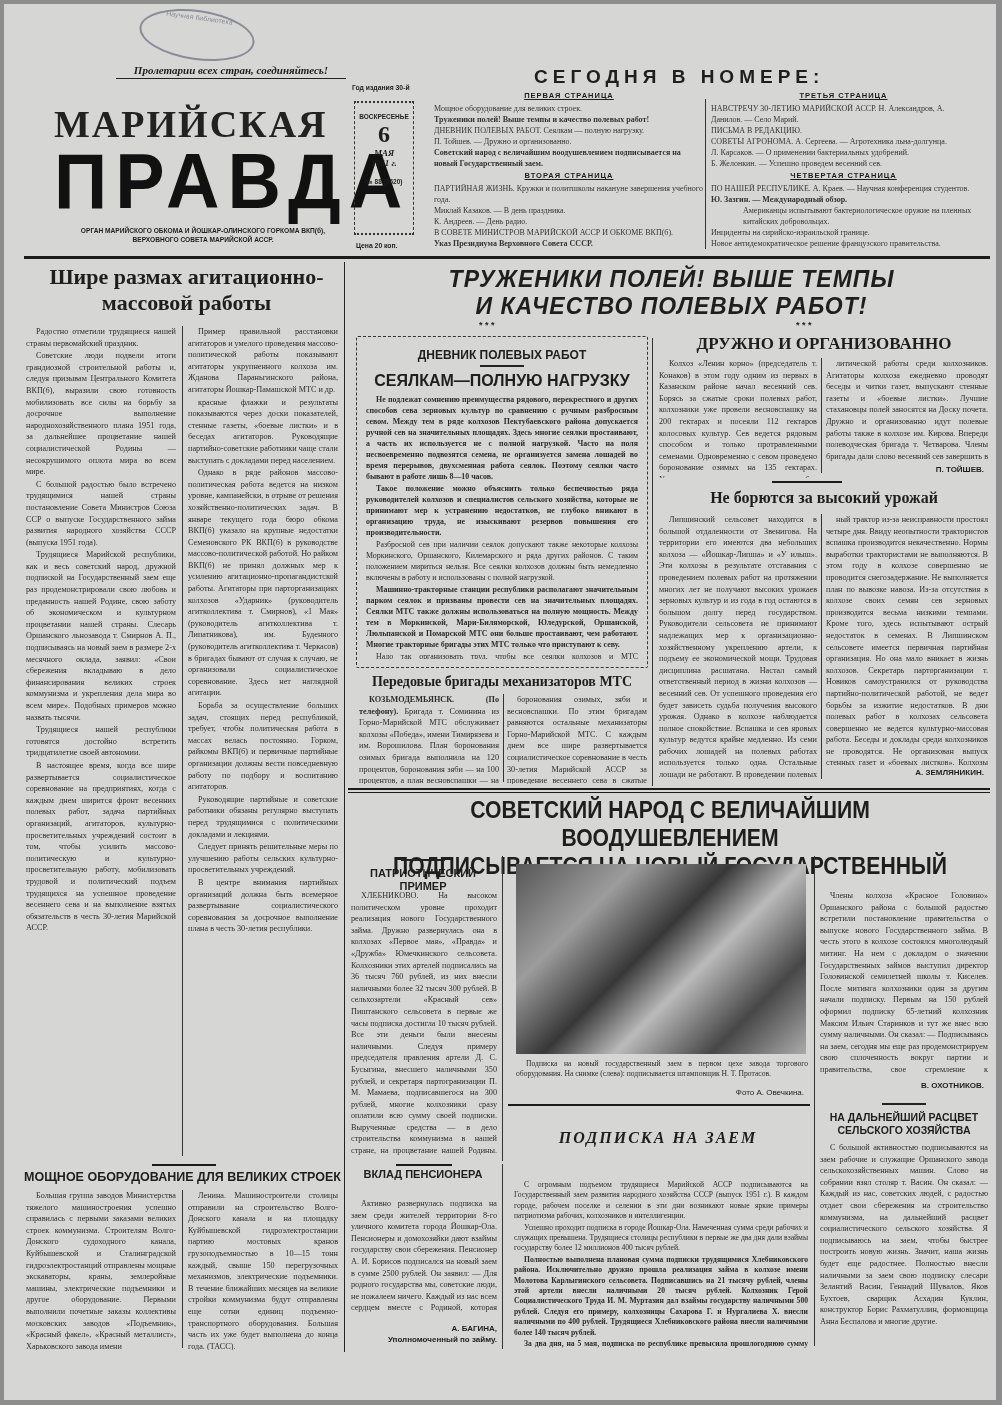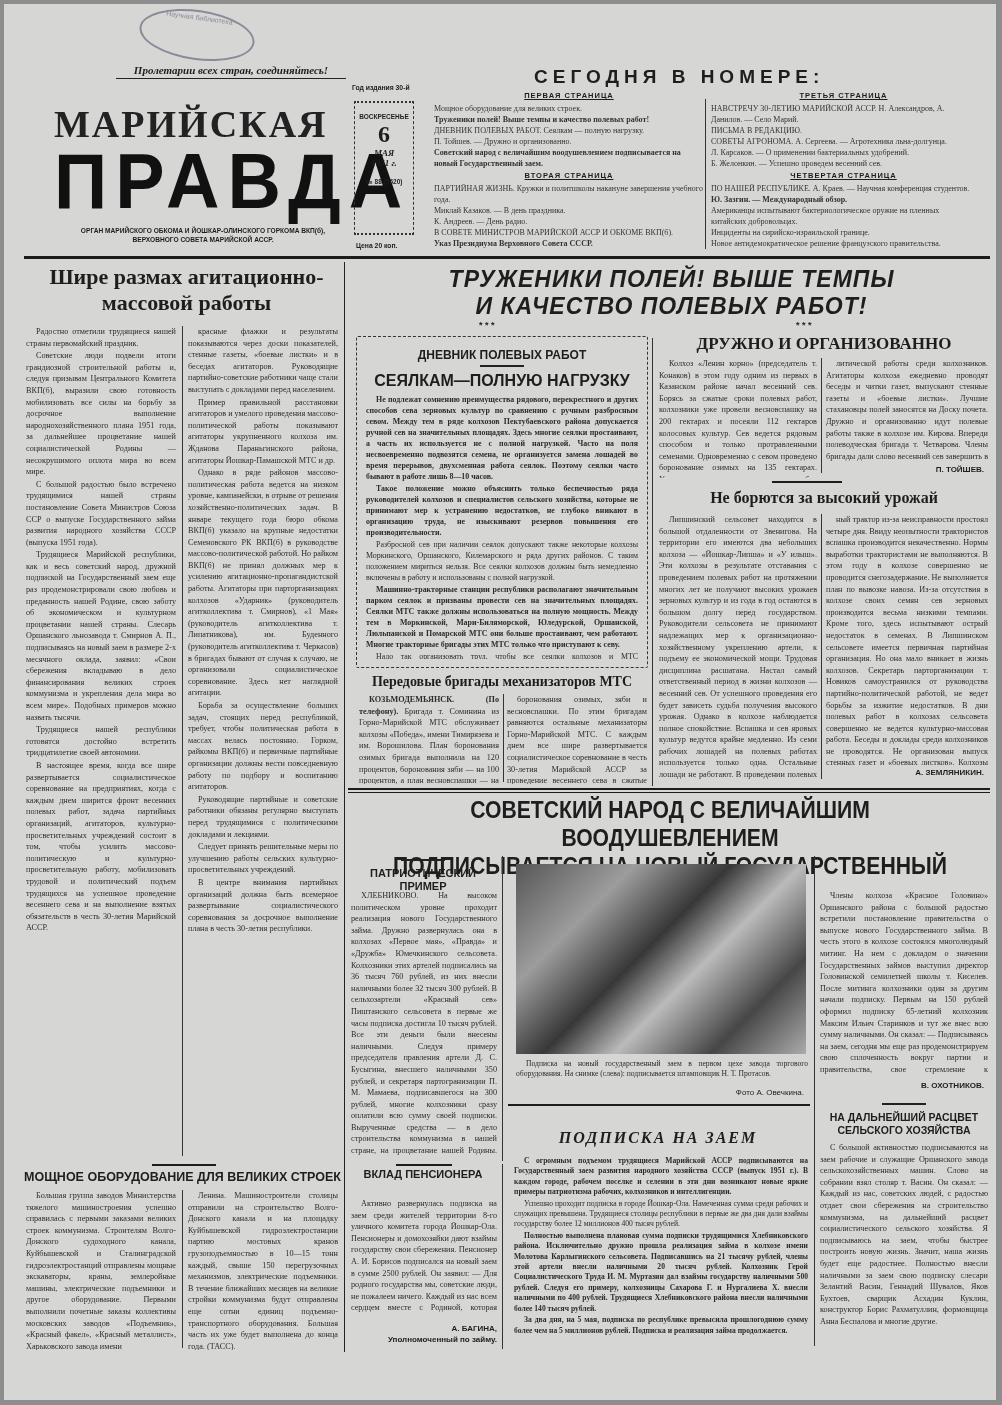--- a/index.html
+++ b/index.html
@@ -68,40 +68,40 @@
   <div class="abs serif" style="left:707px;top:85px;width:265px;">
     <div class="toc-head sans">ТРЕТЬЯ СТРАНИЦА</div>
     <div class="toc-line" style="white-space:normal;">НАВСТРЕЧУ 30-ЛЕТИЮ МАРИЙСКОЙ АССР. Н. Александров, А. Данилов. — Село Марий.</div>
     <div class="toc-line">ПИСЬМА В РЕДАКЦИЮ.</div>
     <div class="toc-line">СОВЕТЫ АГРОНОМА. А. Сергеева. — Агротехника льна-долгунца.</div>
     <div class="toc-line">Л. Карсаков. — О применении бактериальных удобрений.</div>
     <div class="toc-line">Б. Желонкин. — Успешно проведем весенний сев.</div>
     <div class="toc-head sans">ЧЕТВЕРТАЯ СТРАНИЦА</div>
     <div class="toc-line" style="white-space:normal;">ПО НАШЕЙ РЕСПУБЛИКЕ. А. Краев. — Научная конференция студентов.</div>
     <div class="toc-line" style="font-weight:bold;">Ю. Зазгин. — Международный обзор.</div>
-    <div class="toc-line" style="white-space:normal;">Американцы испытывают бактериологическое оружие на пленных китайских добровольцах.</div>
+    <div class="toc-line" style="white-space:normal;margin-left:32px;">Американцы испытывают бактериологическое оружие на пленных китайских добровольцах.</div>
     <div class="toc-line">Инциденты на сирийско-израильской границе.</div>
     <div class="toc-line">Новое антидемократическое решение французского правительства.</div>
   </div>
 
   <div class="rule" style="left:20px;top:252px;width:966px;height:3px;"></div>
 
   <div class="abs serif" style="left:30px;top:260px;width:305px;font-size:22px;font-weight:bold;text-align:center;line-height:26px;">Шире размах агитационно-массовой работы</div>
   <div class="abs body-text serif" style="left:22px;top:322px;width:150px;height:830px;overflow:hidden;">
     <p>Радостно отметили трудящиеся нашей страны первомайский праздник.</p>
     <p>Советские люди подвели итоги грандиозной строительной работы и, следуя призывам Центрального Комитета ВКП(б), выразили свою готовность мобилизовать все силы на борьбу за досрочное выполнение народнохозяйственного плана 1951 года, за дальнейшее процветание нашей социалистической Родины — несокрушимого оплота мира во всем мире.</p>
     <p>С большой радостью было встречено трудящимися нашей страны постановление Совета Министров Союза ССР о выпуске Государственного займа развития народного хозяйства СССР (выпуска 1951 года).</p>
     <p>Трудящиеся Марийской республики, как и весь советский народ, дружной подпиской на Государственный заем еще раз продемонстрировали свою любовь и преданность нашей Родине, свою заботу об экономическом и культурном процветании нашей страны. Слесарь Оршанского льнозавода т. Смирнов А. П., подписываясь на новый заем в размере 2-х месячного оклада, заявил: «Свои сбережения вкладываю в дело финансирования великих строек коммунизма и укрепления дела мира во всем мире». Подобных примеров можно назвать тысячи.</p>
     <p>Трудящиеся нашей республики готовятся достойно встретить тридцатилетие своей автономии.</p>
     <p>В настоящее время, когда все шире развертывается социалистическое соревнование на предприятиях, когда с каждым днем ширится фронт весенних полевых работ, задача партийных организаций, агитаторов, культурно-просветительных учреждений состоит в том, чтобы усилить массово-политическую и культурно-просветительную работу, мобилизовать трудовой и политический подъем трудящихся на успешное проведение весеннего сева и на выполнение взятых обязательств в честь 30-летия Марийской АССР.</p>
   </div>
   <div class="vrule" style="left:178px;top:322px;height:830px;"></div>
   <div class="abs body-text serif" style="left:184px;top:322px;width:150px;height:830px;overflow:hidden;">
+    <p>Пример правильной расстановки агитаторов и умелого проведения массово-политической работы показывают агитаторы укрупненного колхоза им. Жданова Параньгинского района, агитаторы Йошкар-Памашской МТС и др.</p>
     <p>красные флажки и результаты показываются через доски показателей, стенные газеты, «боевые листки» и в беседах агитаторов. Руководящие партийно-советские работники чаще стали выступать с докладами перед населением.</p>
-    <p>Пример правильной расстановки агитаторов и умелого проведения массово-политической работы показывают агитаторы укрупненного колхоза им. Жданова Параньгинского района, агитаторы Йошкар-Памашской МТС и др.</p>
     <p>Однако в ряде районов массово-политическая работа ведется на низком уровне, кампанейски, в отрыве от решения хозяйственно-политических задач. В январе текущего года бюро обкома ВКП(б) указало на крупные недостатки Семеновского РК ВКП(б) в руководстве массово-политической работой. Но райком ВКП(б) не принял должных мер к усилению агитационно-пропагандистской работы. Агитаторы при парторганизациях колхозов «Ударник» (руководитель агитколлектива т. Смирнов), «1 Мая» (руководитель агитколлектива т. Липатникова), им. Буденного (руководитель агитколлектива т. Черкасов) в бригадах бывают от случая к случаю, не организовали социалистическое соревнование. Здесь нет наглядной агитации.</p>
     <p>Борьба за осуществление больших задач, стоящих перед республикой, требует, чтобы политическая работа в массах велась постоянно. Горком, райкомы ВКП(б) и первичные партийные организации должны вести повседневную работу по подбору и воспитанию агитаторов.</p>
     <p>Руководящие партийные и советские работники обязаны регулярно выступать перед трудящимися с политическими докладами и лекциями.</p>
     <p>Следует принять решительные меры по улучшению работы сельских культурно-просветительных учреждений.</p>
     <p>В центре внимания партийных организаций должна быть всемерное развертывание социалистического соревнования за досрочное выполнение плана в честь 30-летия республики.</p>
   </div>
   <div class="vrule" style="left:340px;top:258px;height:1090px;background:#222;"></div>
 
   <div class="abs sans" style="left:350px;top:262px;width:635px;text-align:center;font-style:italic;font-weight:bold;font-size:23px;line-height:27px;letter-spacing:1px;">
     <div>ТРУЖЕНИКИ ПОЛЕЙ! ВЫШЕ ТЕМПЫ</div>
@@ -178,21 +178,21 @@
   <div class="abs sans" style="left:814px;top:1096px;width:172px;text-align:center;font-size:10.5px;font-weight:bold;line-height:13px;">
     <span class="small-rule"></span>
     <span>НА ДАЛЬНЕЙШИЙ РАСЦВЕТ СЕЛЬСКОГО ХОЗЯЙСТВА</span>
   </div>
   <div class="abs body-text serif" style="left:816px;top:1138px;width:168px;height:210px;overflow:hidden;">С большой активностью подписываются на заем рабочие и служащие Оршанского завода сельскохозяйственных машин. Слово на собрании взял столяр т. Васин. Он сказал: — Каждый из нас, советских людей, с радостью отдает свои сбережения на строительство коммунизма, на дальнейший расцвет социалистического сельского хозяйства. Я подписываюсь на заем, чтобы быстрее построить новую жизнь. Значит, наша жизнь будет еще радостнее. Полностью внесли наличными за заем свою подписку слесари Зелантий Васин, Геннадий Шувалов, Яков Бухтоев, сварщик Асхадин Куклин, конструктор Борис Рахматуллин, формовщица Анна Беспалова и многие другие.</div>
 
   <div class="abs serif" style="left:504px;top:1108px;width:300px;text-align:center;font-size:16px;font-style:italic;font-weight:bold;letter-spacing:2px;line-height:20px;margin-top:16px;">
     <div>ПОДПИСКА НА ЗАЕМ</div>
   </div>
   <div class="abs body-text serif" style="left:510px;top:1152px;width:294px;height:192px;overflow:hidden;font-size:7.6px;line-height:10.4px;">
-    <p style="font-weight:bold;">С огромным подъемом трудящиеся Марийской АССР подписываются на Государственный заем развития народного хозяйства СССР (выпуск 1951 г.). В каждом городе, рабочем поселке и селении в эти дни возникают новые яркие примеры патриотизма рабочих, колхозников и интеллигенции.</p>
+    <p style="font-weight:normal;margin-top:24px;">С огромным подъемом трудящиеся Марийской АССР подписываются на Государственный заем развития народного хозяйства СССР (выпуск 1951 г.). В каждом городе, рабочем поселке и селении в эти дни возникают новые яркие примеры патриотизма рабочих, колхозников и интеллигенции.</p>
     <p>Успешно проходит подписка в городе Йошкар-Ола. Намеченная сумма среди рабочих и служащих превышена. Трудящиеся столицы республики в первые же два дня дали взаймы государству более 12 миллионов 400 тысяч рублей.</p>
     <p style="font-weight:bold;">Полностью выполнена плановая сумма подписки трудящимися Хлебниковского района. Исключительно дружно прошла реализация займа в колхозе имени Молотова Карлыгинского сельсовета. Подписавшись на 21 тысячу рублей, члены этой артели внесли наличными 20 тысяч рублей. Колхозник Герой Социалистического Труда И. М. Муртазин дал взаймы государству наличными 500 рублей. Следуя его примеру, колхозницы Сахарова Г. и Нургалиева Х. внесли наличными по 400 рублей. Трудящиеся Хлебниковского района внесли наличными более 140 тысяч рублей.</p>
     <p style="font-weight:bold;">За два дня, на 5 мая, подписка по республике превысила прошлогоднюю сумму более чем на 5 миллионов рублей. Подписка и реализация займа продолжается.</p>
   </div>
 
   <div class="rule" style="left:148px;top:1160px;width:64px;height:2px;"></div>
   <div class="abs sans" style="left:20px;top:1166px;width:318px;text-align:left;font-size:12.5px;font-weight:bold;">МОЩНОЕ ОБОРУДОВАНИЕ ДЛЯ ВЕЛИКИХ СТРОЕК</div>
   <div class="abs body-text serif" style="left:22px;top:1186px;width:150px;height:160px;overflow:hidden;">Большая группа заводов Министерства тяжелого машиностроения успешно справилась с первыми заказами великих строек коммунизма. Строителям Волго-Донского судоходного канала, Куйбышевской и Сталинградской гидроэлектростанций отправлены мощные экскаваторы, краны, землеройные машины, электрические подъемники и другое оборудование. Первыми выполнили почетные заказы коллективы московских заводов «Подъемник», «Красный факел», «Красный металлист», Харьковского завода имени</div>
   <div class="vrule" style="left:178px;top:1186px;height:158px;"></div>
   <div class="abs body-text serif" style="left:184px;top:1186px;width:150px;height:160px;overflow:hidden;">Ленина. Машиностроители столицы отправили на строительство Волго-Донского канала и на площадку Куйбышевской гидроэлектростанции партию мостовых кранов грузоподъемностью в 10—15 тонн каждый, свыше 150 перегрузочных механизмов, электрические подъемники. В течение ближайших месяцев на великие стройки коммунизма будут отправлены еще сотни единиц подъемно-транспортного оборудования. Большая часть их уже будет выполнена до конца года. (ТАСС).</div>

